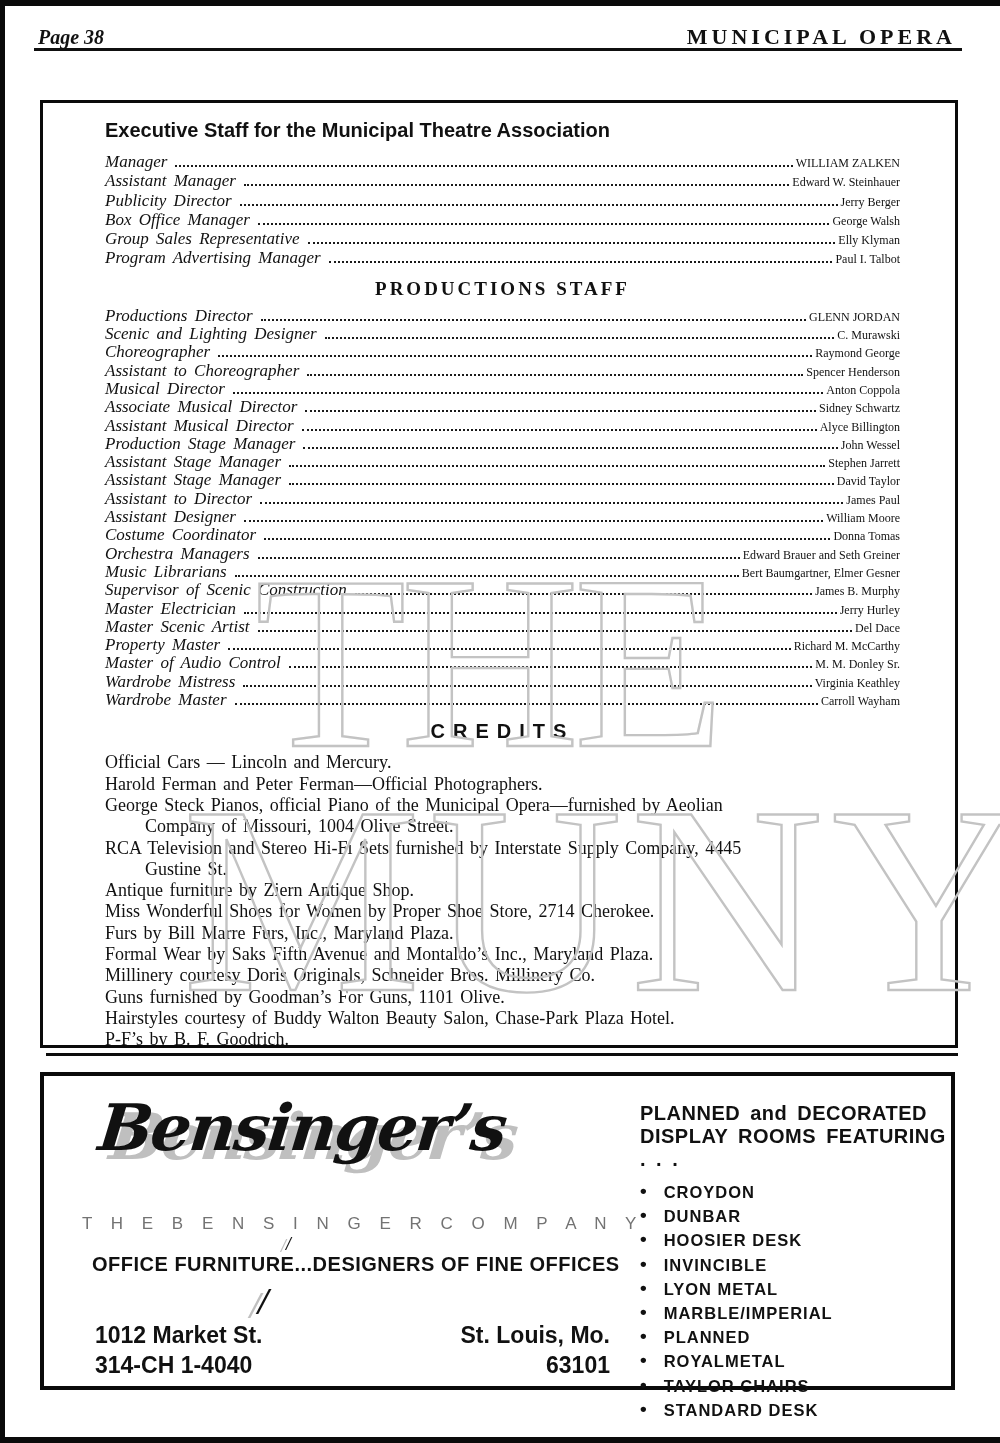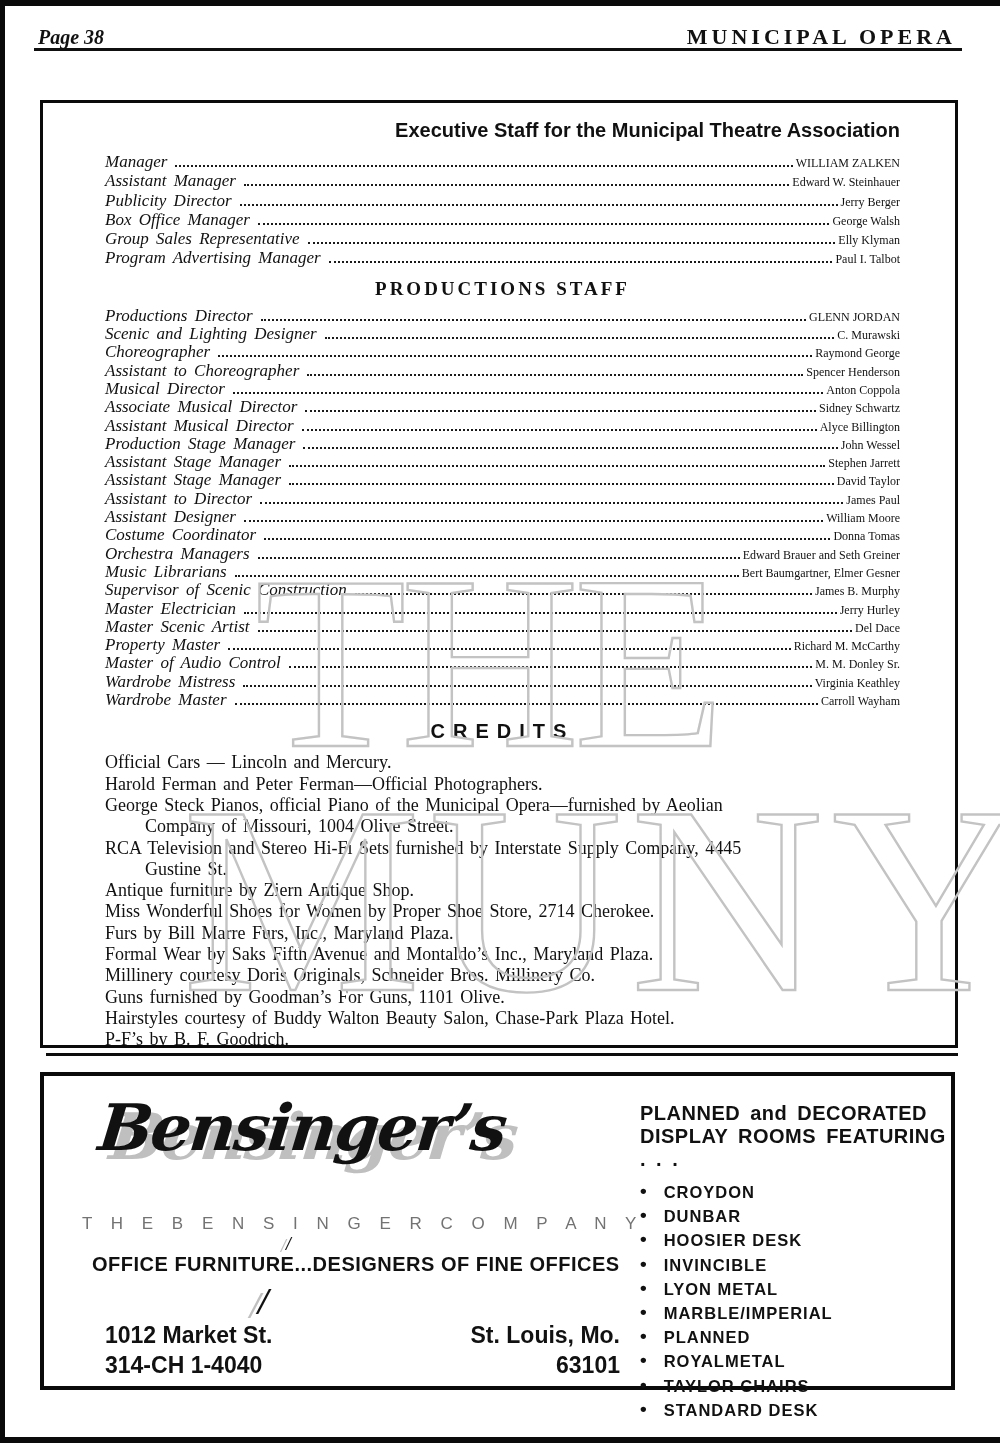--- a/index.html
+++ b/index.html
@@ -11,21 +11,21 @@
   .scan-bottom{position:absolute;left:0;top:1437px;width:1000px;height:6px;background:#0a0a0a;}
 
   
   .page-label{position:absolute;left:38px;top:26px;font-style:italic;font-weight:600;font-size:20px;}
   .publication{position:absolute;right:44px;top:24px;font-weight:bold;font-size:22px;letter-spacing:4px;}
   .header-rule{position:absolute;left:34px;top:48px;width:928px;height:3px;background:#0f0f0f;}
 
   
   .main-box{position:absolute;left:40px;top:100px;width:918px;height:948px;box-sizing:border-box;
             border:3px solid #0a0a0a;padding:10px 55px 0 62px;overflow:hidden;}
-  .exec-title{margin:6px 0 10px;text-align:right;font-family:"Liberation Sans","DejaVu Sans",sans-serif;
+  .exec-title{margin:6px 0 10px;text-align:left;font-family:"Liberation Sans","DejaVu Sans",sans-serif;
               font-weight:bold;font-size:20px;}
   .staff-row{display:flex;align-items:baseline;}
   .exec-list .staff-row{height:19.3px;}
   .prod-list .staff-row{height:18.3px;}
   .role{font-style:italic;font-size:17px;white-space:nowrap;word-spacing:3px;}
   .leader{flex:1;border-bottom:2px dotted #1a1a1a;margin:0 3px 4px 8px;min-width:30px;}
   .sname{font-size:12px;white-space:nowrap;}
   .prod-title{margin:10px 0 6px;text-align:center;font-weight:600;font-size:19px;letter-spacing:3px;}
   .credits-title{margin:12px 0 9px;text-align:center;font-family:"Liberation Sans","DejaVu Sans",sans-serif;
                  font-weight:bold;font-size:20px;letter-spacing:8px;}
@@ -46,21 +46,21 @@
                font-style:italic;font-weight:bold;font-size:64px;transform:skewX(-6deg);
                text-shadow:12px 9px 0 #bfbfbf;letter-spacing:-2px;}
   .company-line{position:absolute;left:38px;top:138px;font-family:"Liberation Sans","DejaVu Sans",sans-serif;
                 font-size:17px;letter-spacing:7px;color:#737373;}
   .flourish-small{position:absolute;left:242px;top:158px;font-style:italic;font-weight:bold;font-size:18px;
                   text-shadow:-5px 2px 0 #c0c0c0;}
   .tagline{position:absolute;left:48px;top:177px;font-family:"Liberation Sans","DejaVu Sans",sans-serif;
            font-weight:bold;font-size:20px;letter-spacing:0.5px;}
   .flourish-big{position:absolute;left:214px;top:203px;font-style:italic;font-weight:bold;font-size:38px;
                 text-shadow:-8px 4px 0 #c0c0c0;}
-  .ad-address{position:absolute;left:61px;top:244px;width:515px;display:flex;justify-content:space-between;
+  .ad-address{position:absolute;left:51px;top:244px;width:515px;display:flex;justify-content:space-between;
               font-family:"Liberation Sans","DejaVu Sans",sans-serif;font-weight:bold;font-size:23px;}
   .addr-col{line-height:30px;}
   .addr-right{text-align:right;}
   .display-rooms{position:absolute;left:596px;top:26px;width:320px;
                  font-family:"Liberation Sans","DejaVu Sans",sans-serif;font-weight:bold;}
   .dr-heading{font-size:20px;line-height:23px;word-spacing:4px;letter-spacing:0.5px;}
   .dr-list{margin-top:9px;}
   .dr-item{font-size:16.5px;line-height:23.2px;letter-spacing:1px;display:flex;align-items:baseline;}
   .dr-item::before{content:"•";font-size:19px;margin-right:16px;position:relative;top:-1px;}
 </style>

